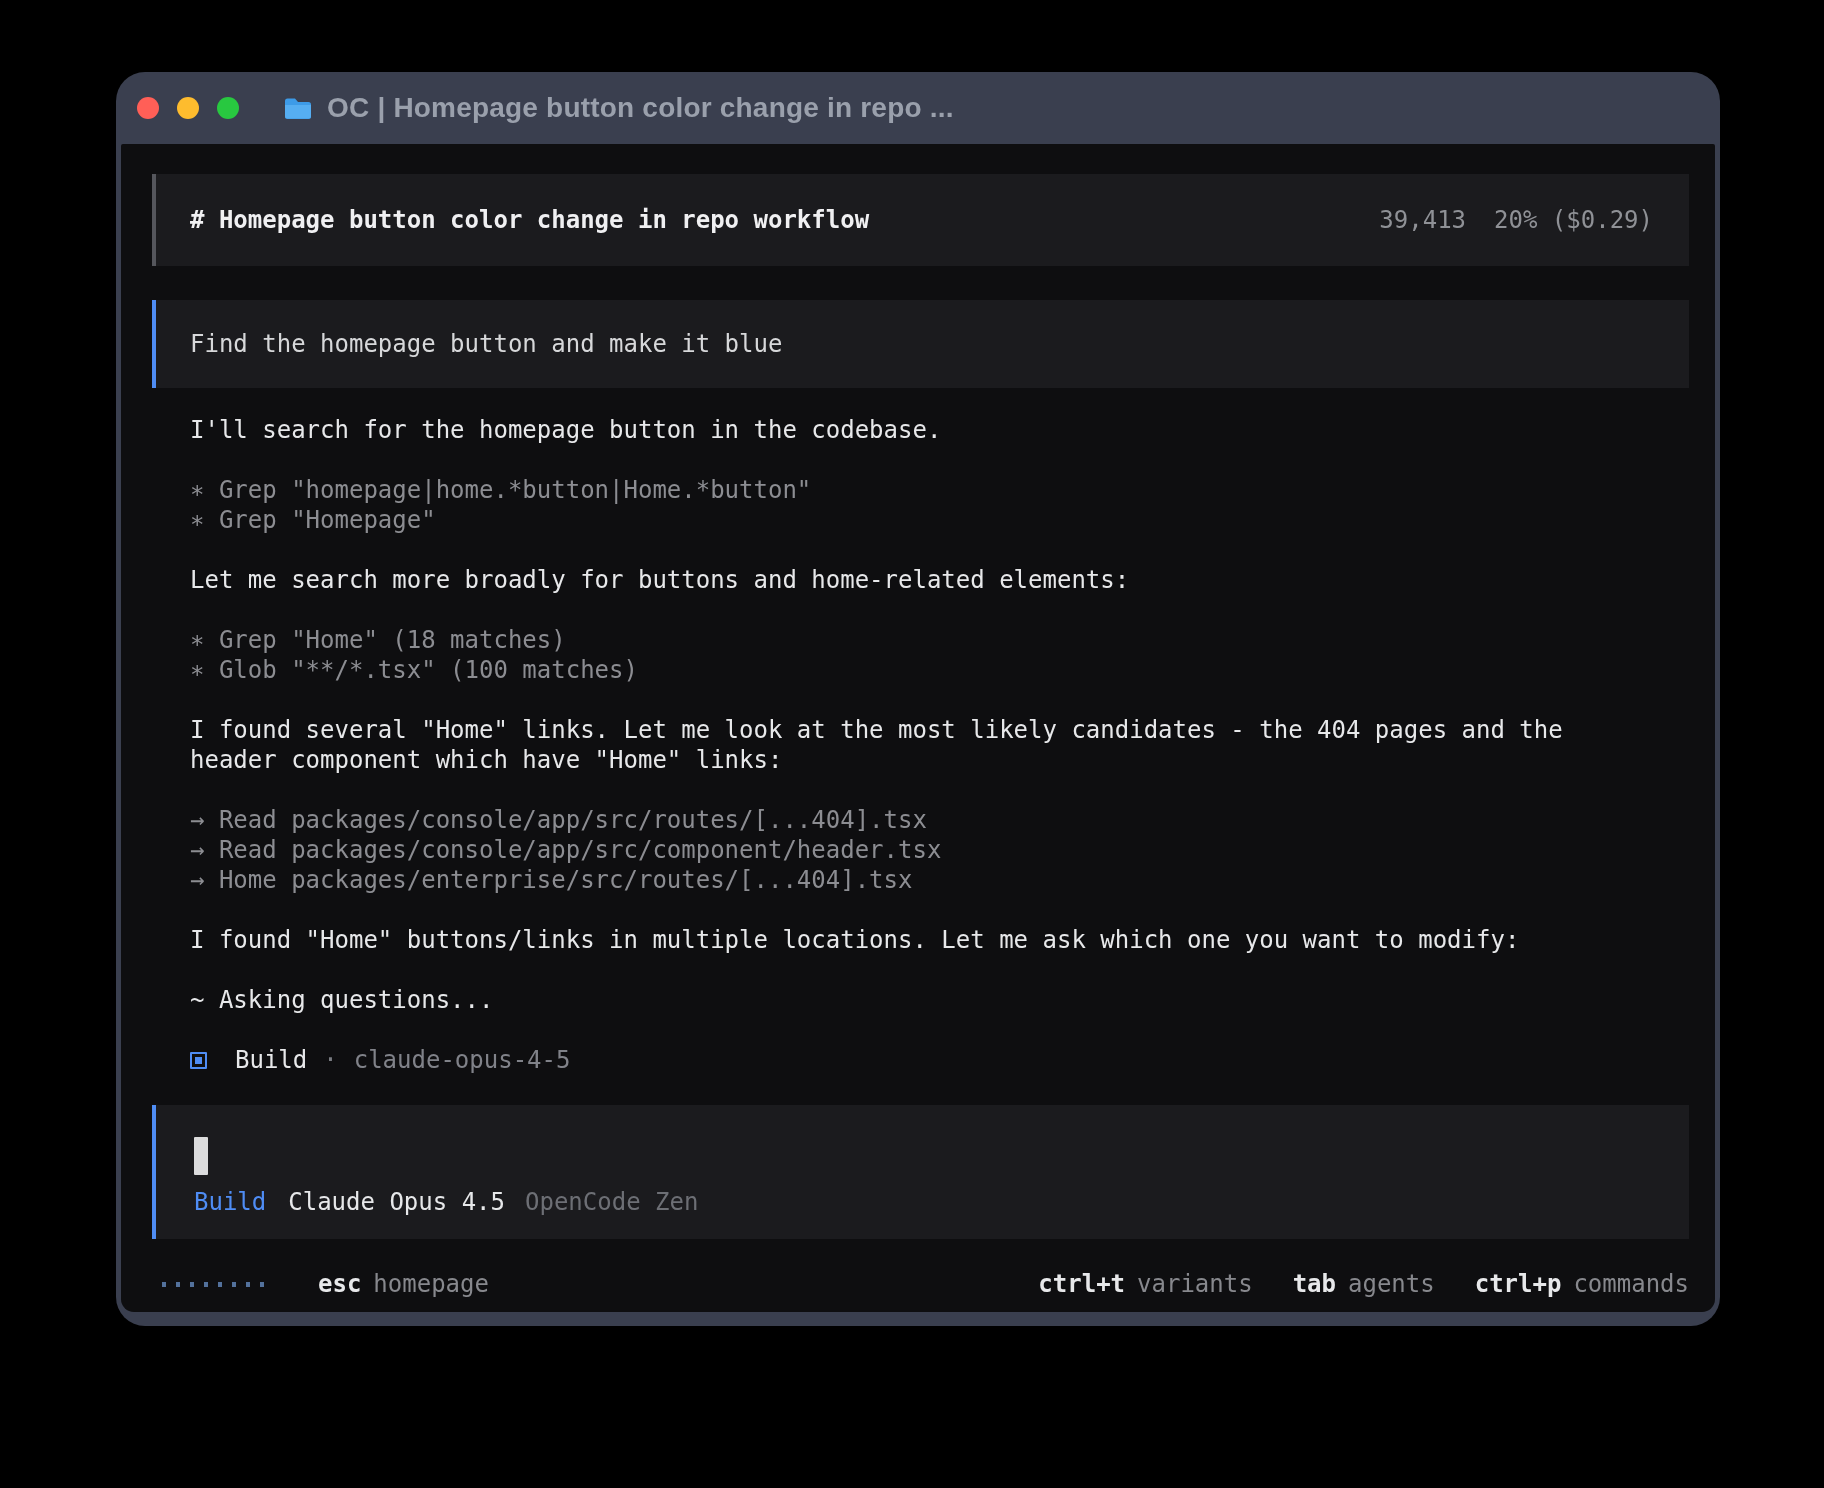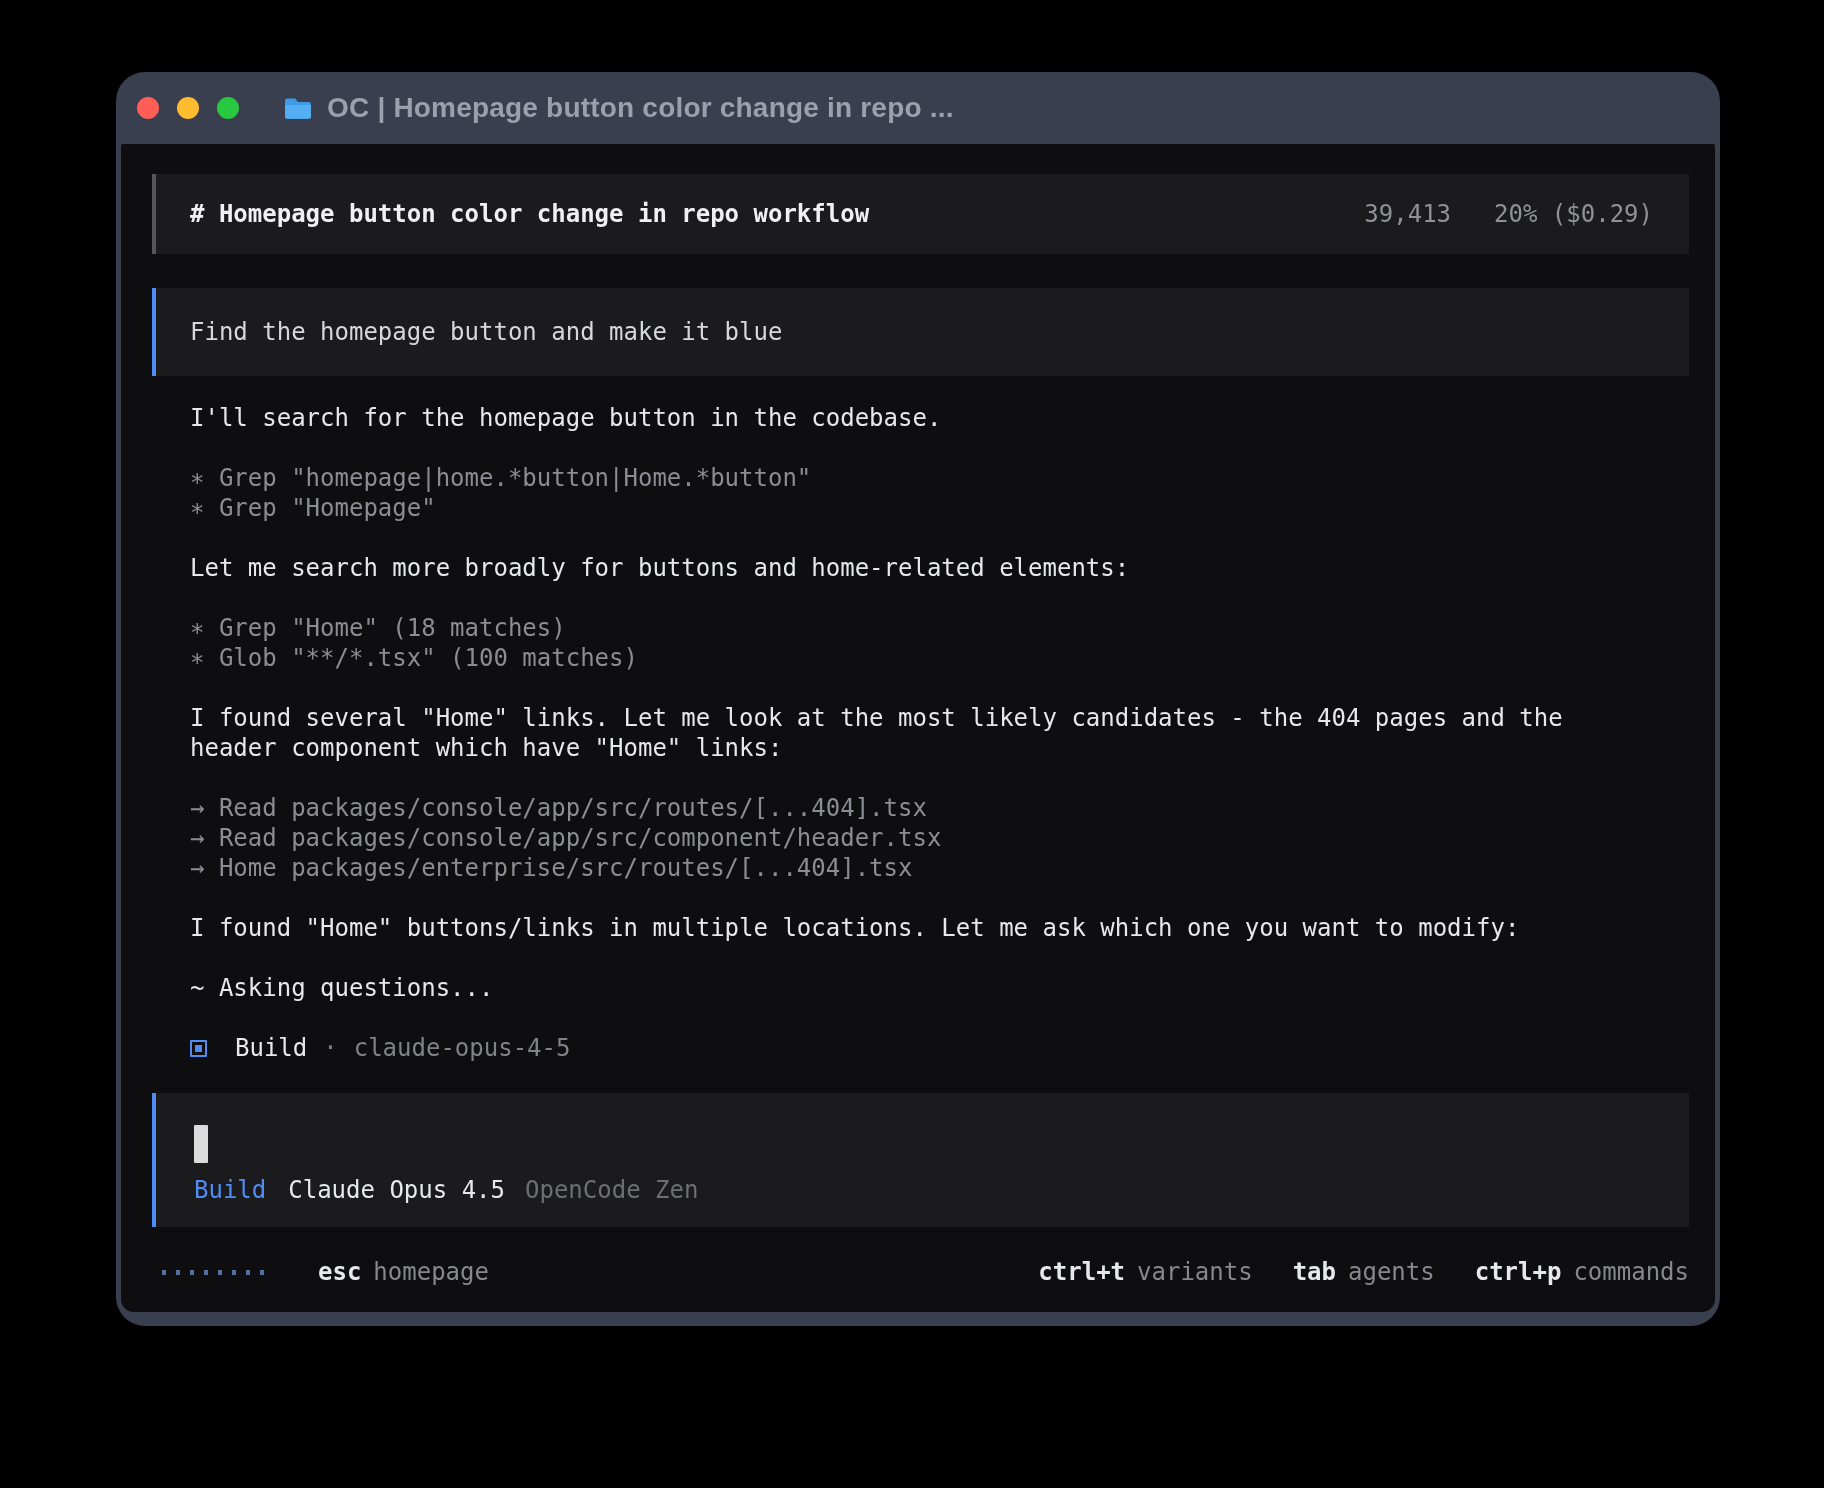--- a/index.html
+++ b/index.html
@@ -30,25 +30,25 @@
     position:absolute; left:5px; right:5px; top:72px; bottom:14px;
     background:#0e0e10; border-radius:2px 2px 13px 13px;
     padding:30px 26px 13px 31px;
     font-size:24px; line-height:30px; color:#e7e8ea;
     display:flex; flex-direction:column;
   }
 
   .block { background:#1b1b1e; border-left:4px solid #55565c; }
 
   .session-header {
-    height:80px; display:flex; align-items:center; justify-content:space-between;
+    height:92px; display:flex; align-items:center; justify-content:space-between;
     padding:0 36px 0 34px;
   }
   .session-title { font-weight:700; color:#f0f0f2; white-space:pre; }
-  .session-stats { color:#8f9196; display:flex; gap:43px; white-space:pre;align-items:flex-end; }
+  .session-stats { color:#8f9196; display:flex; gap:28px; white-space:pre;align-items:flex-end; }
 
   .user-block {
     margin-top:34px; height:88px; border-left-color:#4f8df5;
     display:flex; align-items:center; padding:0 34px; color:#d7d8da;
   }
 
   .messages { margin-top:27px; margin-left:38px; width:1460px; }
   .para { margin-bottom:30px; }
   .para.dim .line { color:#8c8d92; }
   .para.text .line { color:#e7e8ea; }

